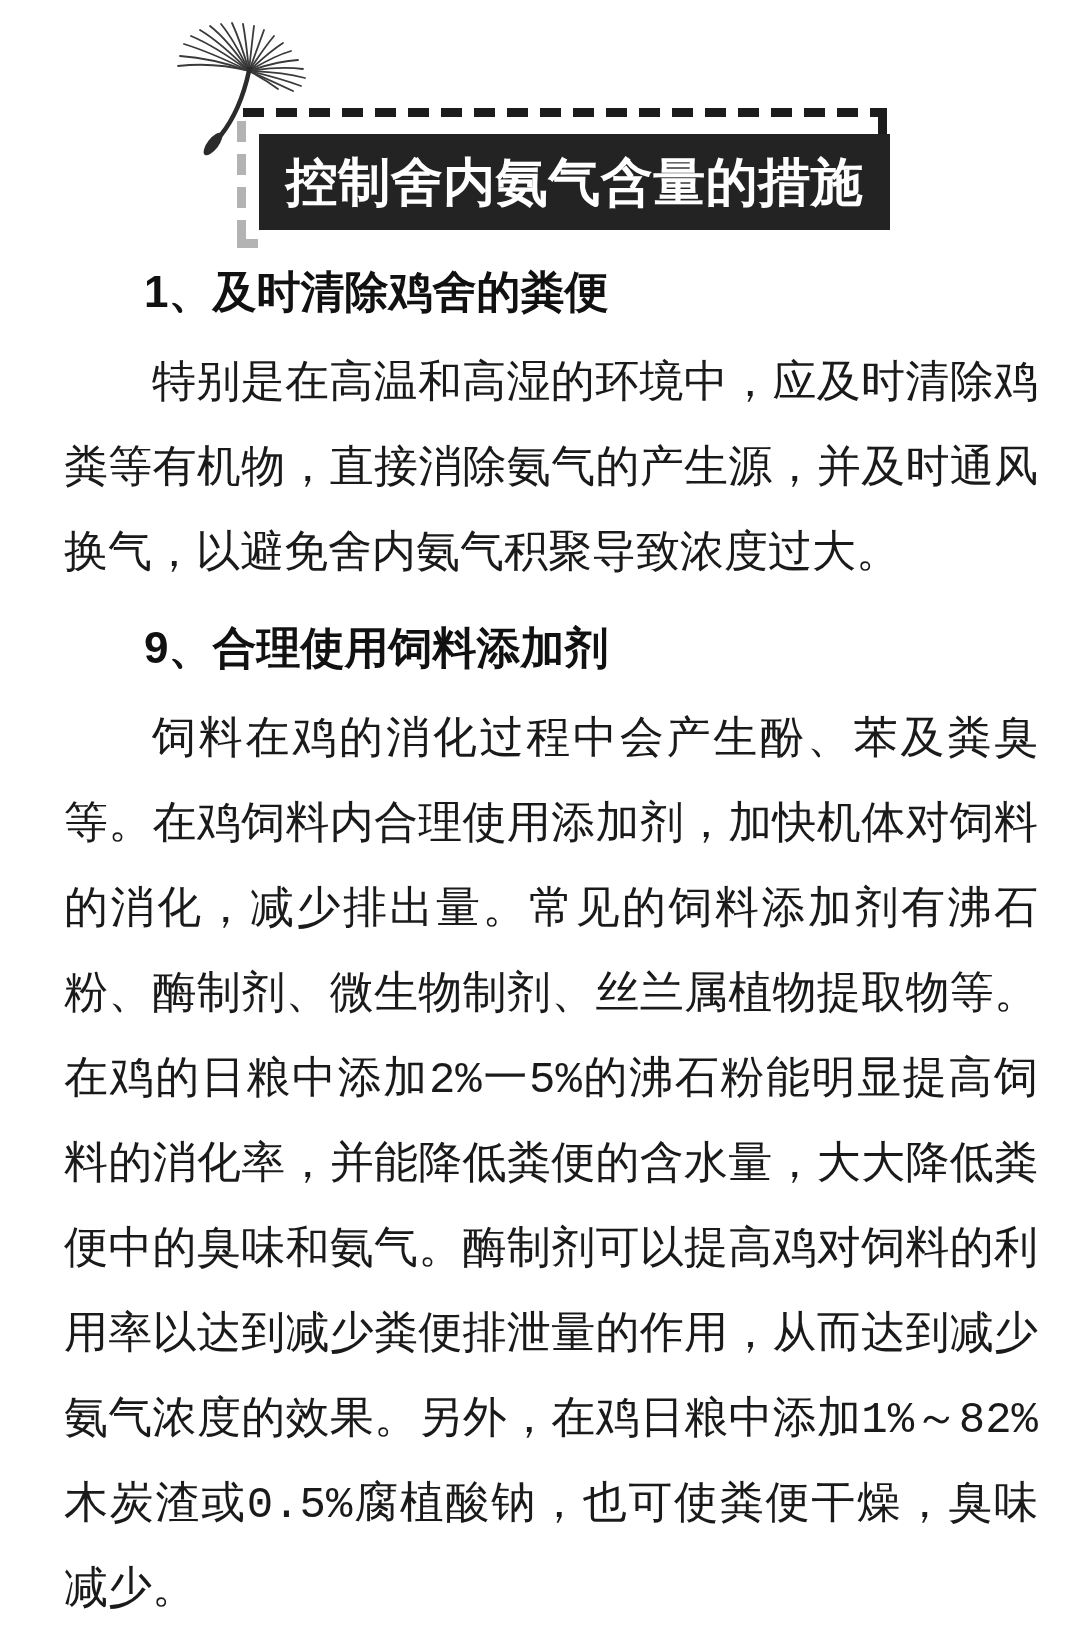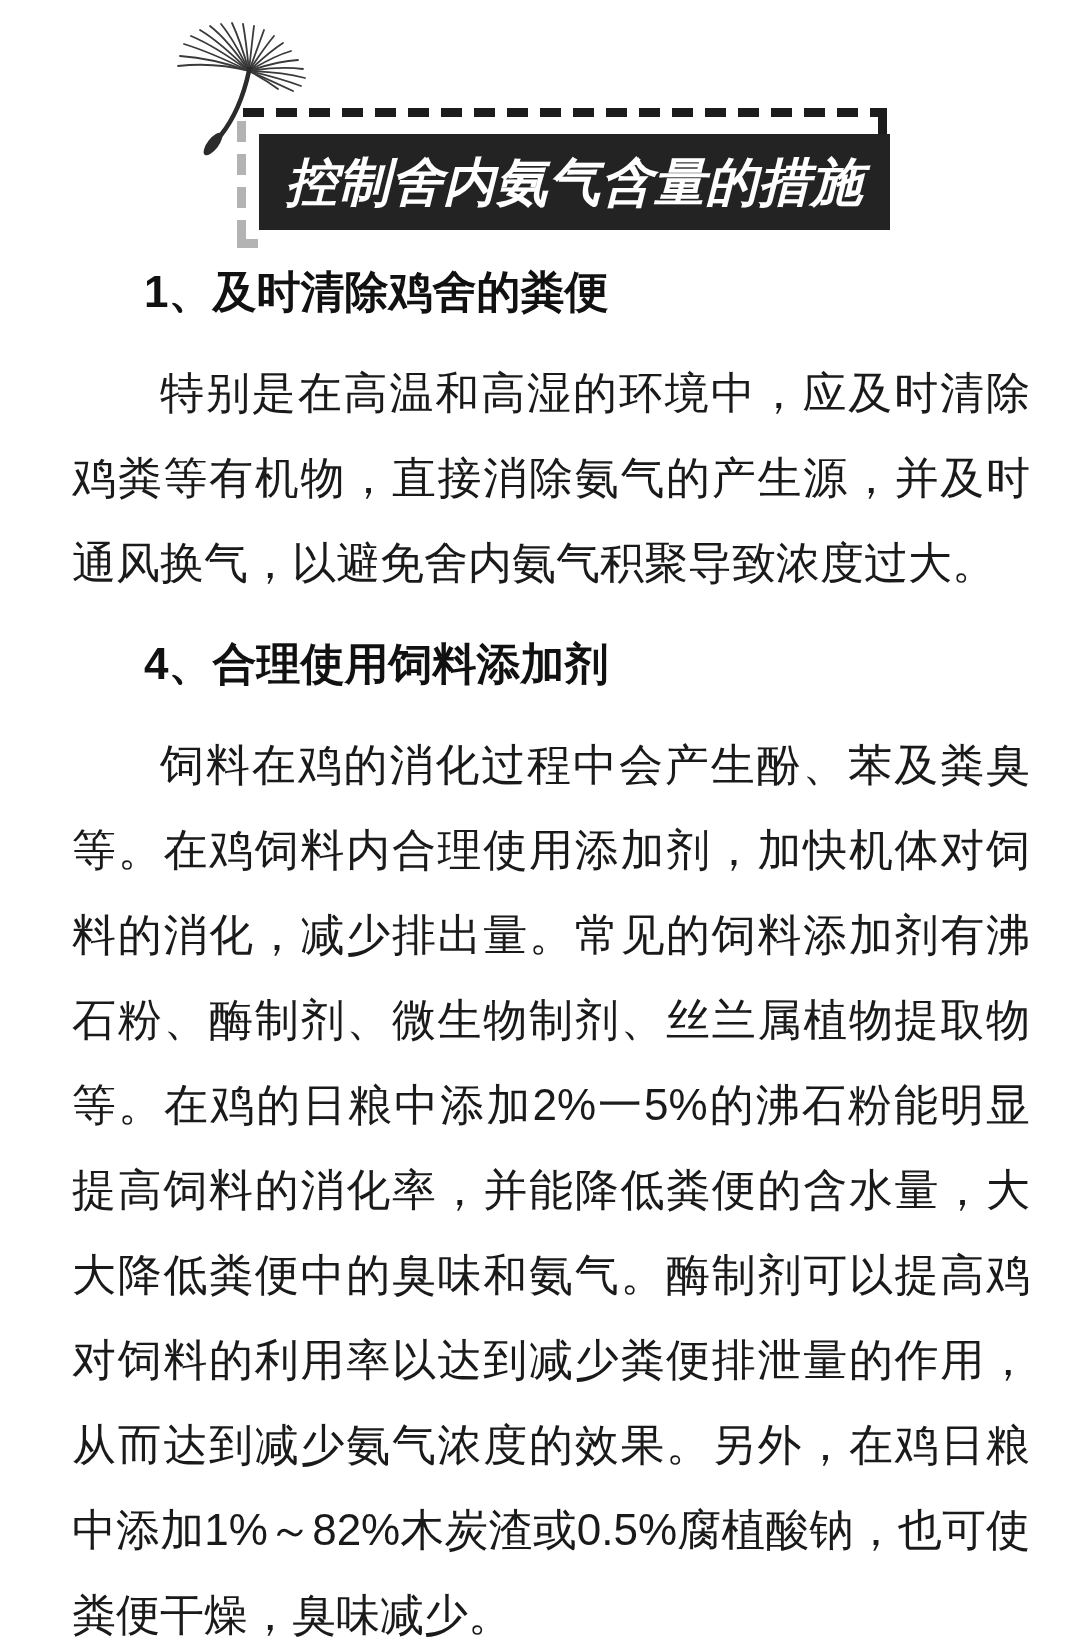--- a/index.html
+++ b/index.html
@@ -73,47 +73,47 @@
     height: 96px;
     background: #232323;
     color: #ffffff;
     font-size: 52px;
     font-weight: 700;
     line-height: 96px;
     text-align: center;
     letter-spacing: 0.5px;
     white-space: nowrap;
     z-index: 2;
-    font-style: italic;
   }
   
   .content {
     position: absolute;
     left: 56px;
     top: 249px;
     width: 990px;
     color: #1a1a1a;
     font-size: 44px;
     line-height: 85px;
   }
   .content h2 {
     margin: 0;
     font-size: 44px;
     font-weight: 700;
     line-height: 85px;
     text-indent: 2em;
     color: #111111;
   }
   .content p {
-    margin: 16px;
+    margin: 8px;
     text-align: justify;
     text-justify: inter-ideograph;
     text-indent: 2em;
     word-break: normal;
     line-break: strict;
+    font-family: Liberation Mono, monospace;
   }
 </style>
 </head>
 <body>
 
 <div class="page">
 
   <svg class="dandelion" viewBox="0 0 160 145" aria-hidden="true">
     <g stroke="#3a3a3a" stroke-width="1.8" stroke-linecap="round" fill="none">
       <path d="M89,49 Q55,40 18,44"></path>
@@ -147,17 +147,17 @@
   <div class="dash-v"></div>
   <div class="dash-corner-b"></div>
 
   <div class="title-banner">
     <span>控制舍内氨气含量的措施</span>
   </div>
 
   <div class="content">
     <h2>1、及时清除鸡舍的粪便</h2>
     <p>特别是在高温和高湿的环境中，应及时清除鸡粪等有机物，直接消除氨气的产生源，并及时通风换气，以避免舍内氨气积聚导致浓度过大。</p>
-    <h2>4、合理使用饲料添加剂</h2>
+    <h2>9、合理使用饲料添加剂</h2>
     <p>饲料在鸡的消化过程中会产生酚、苯及粪臭等。在鸡饲料内合理使用添加剂，加快机体对饲料的消化，减少排出量。常见的饲料添加剂有沸石粉、酶制剂、微生物制剂、丝兰属植物提取物等。在鸡的日粮中添加2%一5%的沸石粉能明显提高饲料的消化率，并能降低粪便的含水量，大大降低粪便中的臭味和氨气。酶制剂可以提高鸡对饲料的利用率以达到减少粪便排泄量的作用，从而达到减少氨气浓度的效果。另外，在鸡日粮中添加1%～82%木炭渣或0.5%腐植酸钠，也可使粪便干燥，臭味减少。</p>
   </div>
 
 </div>
 
 </body></html>

